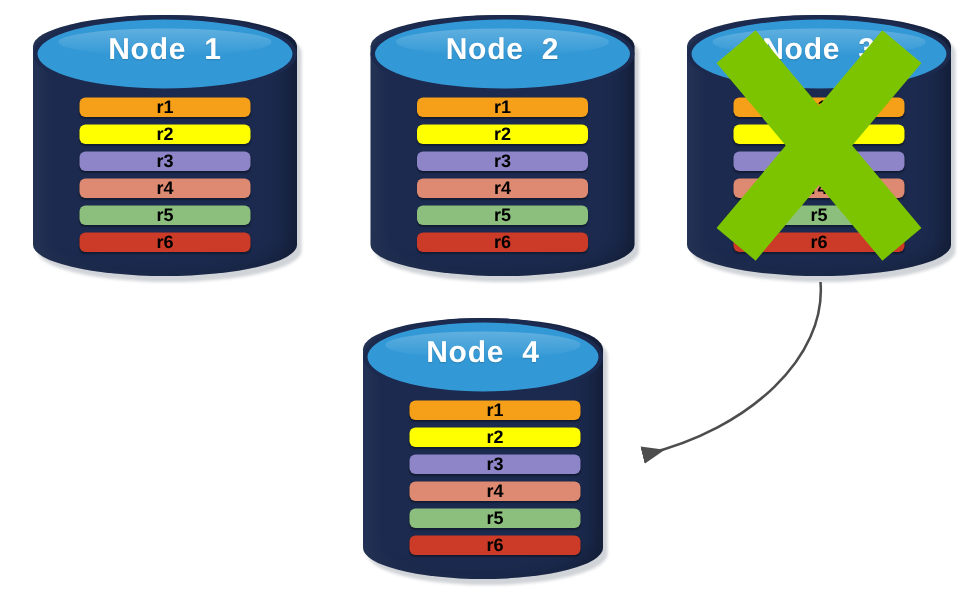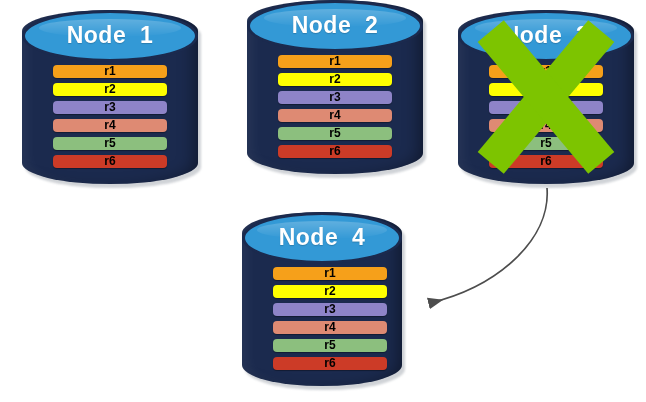--- a/index.html
+++ b/index.html
@@ -68,21 +68,21 @@
     pointer-events: none;
   }
   .node-label {
     position: absolute;
     left: 0;
     top: 12px;
     width: 100%;
     text-align: center;
     color: #ffffff;
     font-weight: bold;
-    font-size: 23px;
+    font-size: 20px;
     letter-spacing: 0.5px;
     white-space: pre;
     text-shadow: 0 1px 1px rgba(0,0,0,0.18);
   }
 
   .rows {
     position: absolute;
     left: 0;
     top: 0;
     width: 100%;
@@ -141,21 +141,21 @@
     <div class="rows">
       <div class="row" style="left:31px; top:55px; width:114px; background:#f6a01a;">r1</div>
       <div class="row" style="left:31px; top:73px; width:114px; background:#ffff00;">r2</div>
       <div class="row" style="left:31px; top:91px; width:114px; background:#8e84c8;">r3</div>
       <div class="row" style="left:31px; top:109px; width:114px; background:#de8a73;">r4</div>
       <div class="row" style="left:31px; top:127px; width:114px; background:#8cbf7e;">r5</div>
       <div class="row" style="left:31px; top:145px; width:114px; background:#cc3b27;">r6</div>
     </div>
   </div>
 
-  <div class="node" style="left:247px; top:0; width:176px; height:174px;">
+  <div class="node" style="left:247px; top:10px; width:176px; height:174px;">
     <div class="cyl-shadow"></div>
     <div class="cyl-body"></div>
     <div class="cyl-top">
       <div class="cyl-top-gloss"></div>
     </div>
     <div class="node-label">Node  2</div>
     <div class="rows">
       <div class="row" style="left:31px; top:55px; width:114px; background:#f6a01a;">r1</div>
       <div class="row" style="left:31px; top:73px; width:114px; background:#ffff00;">r2</div>
       <div class="row" style="left:31px; top:91px; width:114px; background:#8e84c8;">r3</div>

